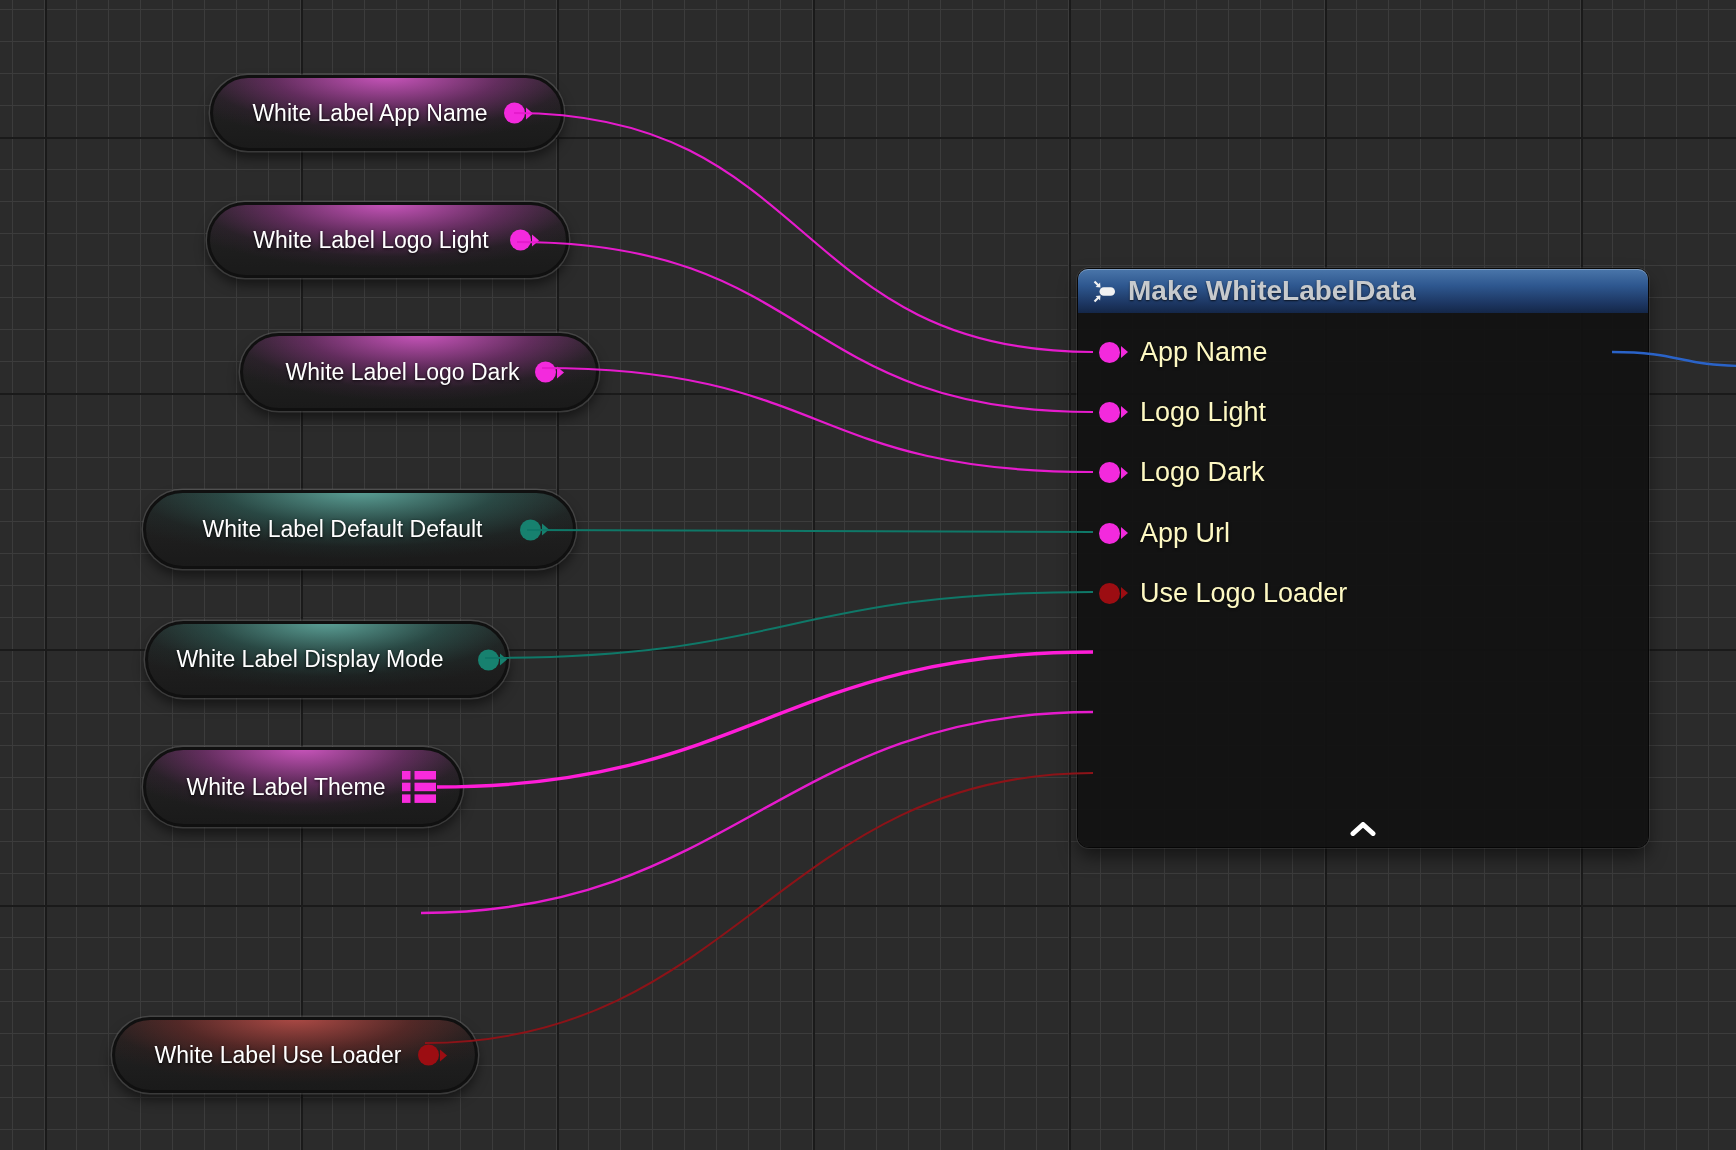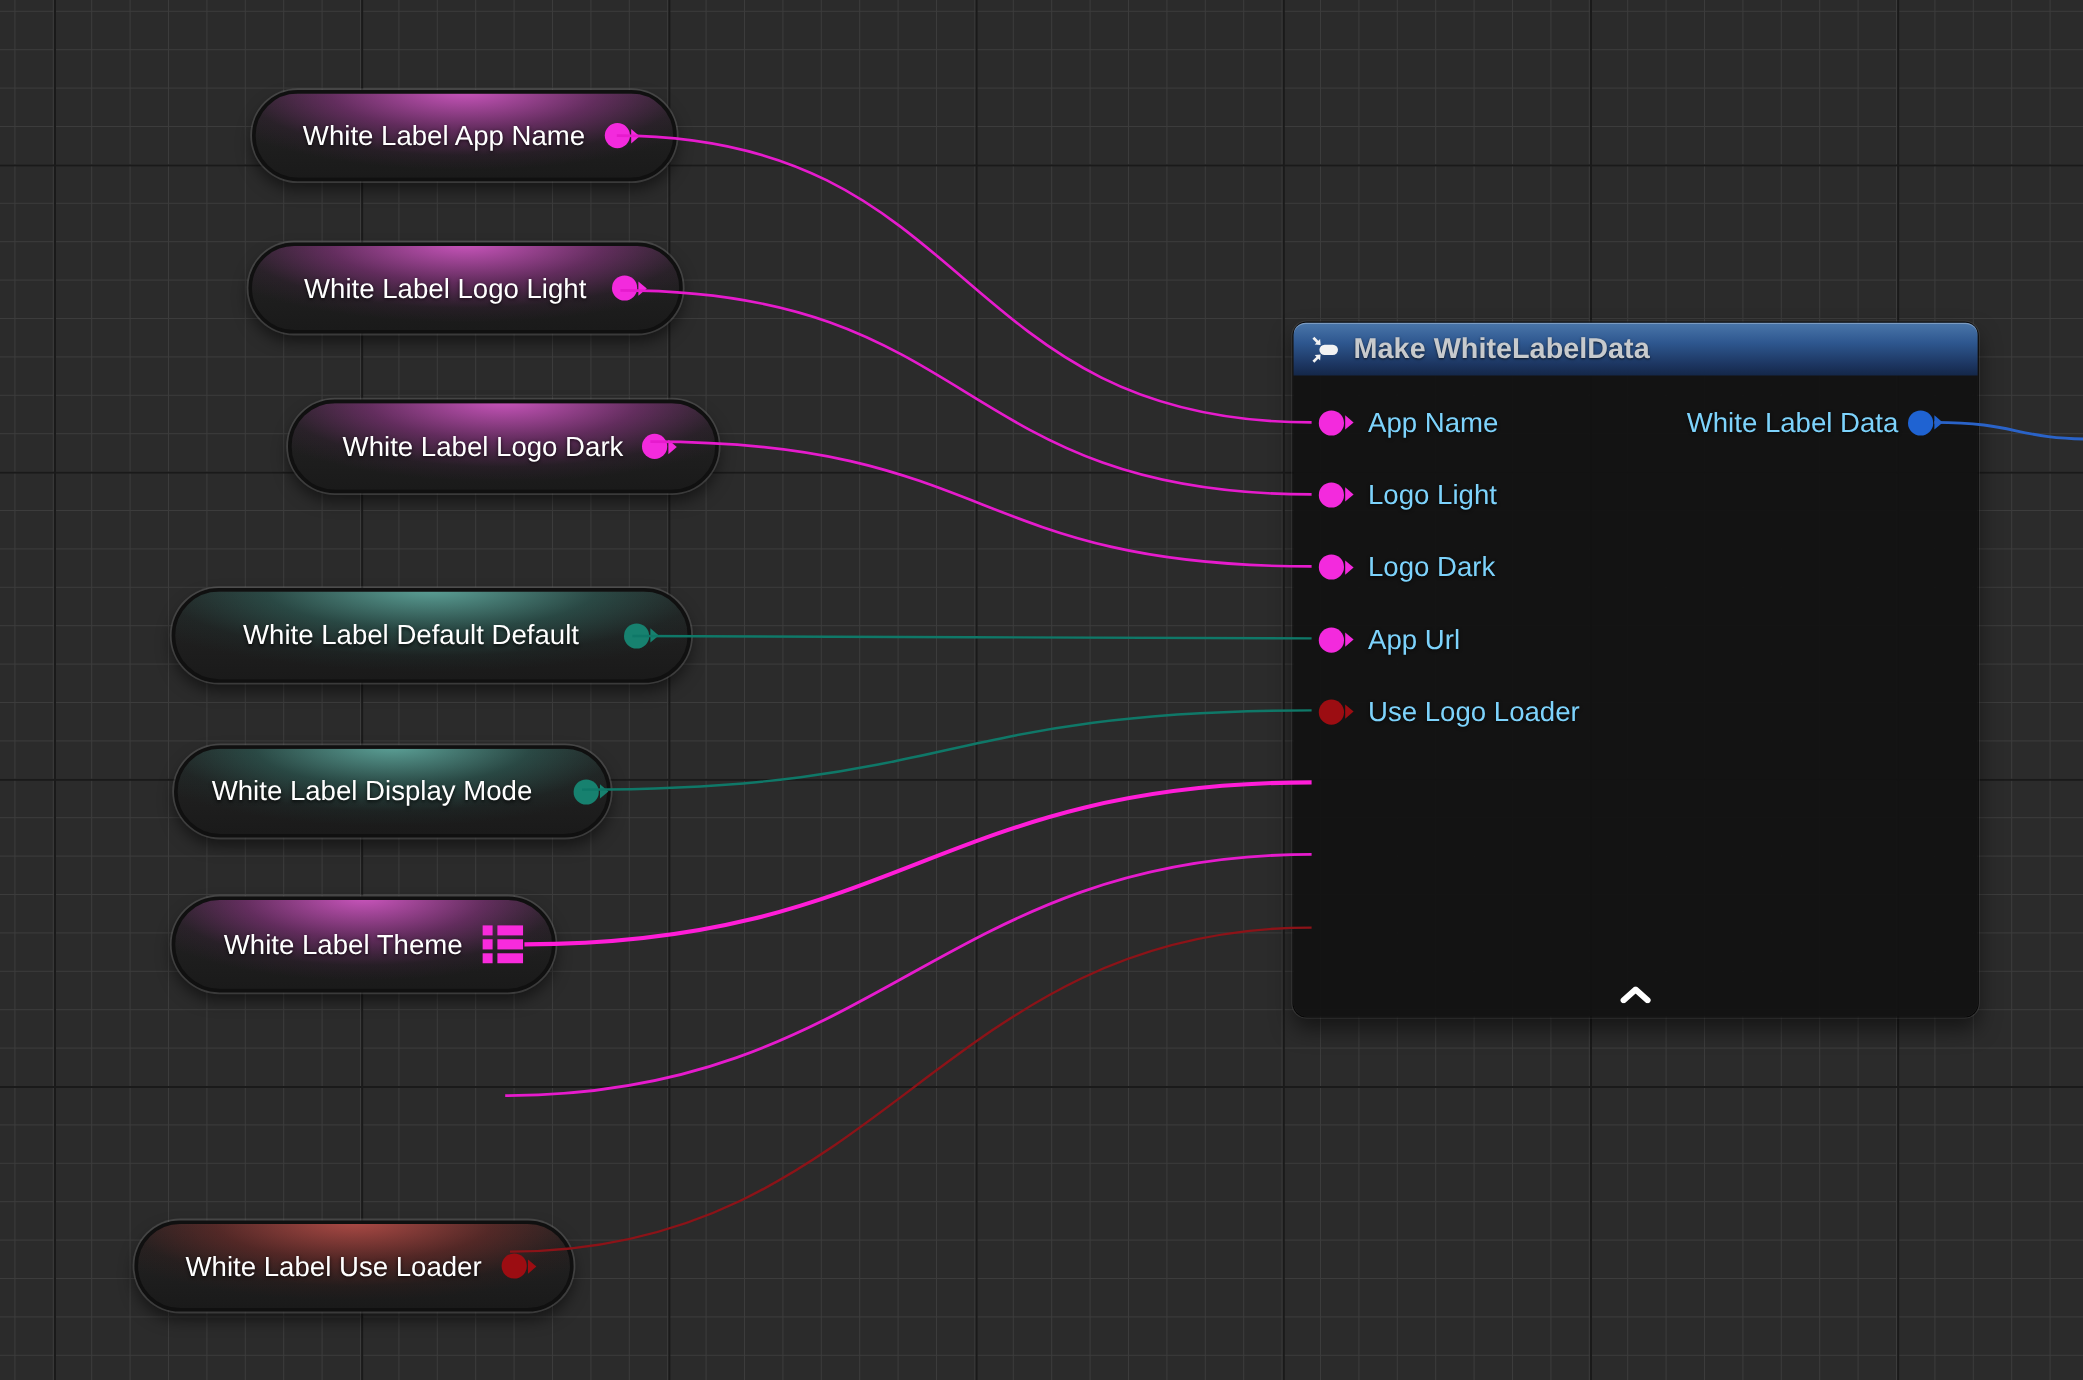--- a/index.html
+++ b/index.html
@@ -57,27 +57,27 @@
     border-radius:11px;
     box-shadow:0 0 0 1px rgba(0,0,0,.85), 0 0 0 2px rgba(120,120,120,.22), 0 10px 18px rgba(0,0,0,.5);
   }
   .make-header{
     height:44px;border-radius:10px 10px 0 0;
     display:flex;align-items:center;
     background:linear-gradient(180deg,#4a76aa 0%,#2e578f 38%,#1c3560 80%,#142748 100%);
     box-shadow:inset 0 1px 0 rgba(255,255,255,.28);
   }
   .make-header .hicon{margin-left:13px;flex:0 0 auto;display:flex;}
-  .make-title{margin-left:10px;font-size:24px;font-weight:bold;color:#c7cacd;
+  .make-title{margin-left:10px;font-size:28px;font-weight:bold;color:#c7cacd;
     text-shadow:0 1px 2px rgba(0,0,0,.7);white-space:nowrap;}
   .rows{margin-top:9px;}
   .pin-row{height:60.3px;display:flex;align-items:center;}
   .pin-row .pin{margin-left:21px;}
   .pin-row .struct-icon{margin-left:19px;display:flex;}
-  .pin-label{margin-left:12px;color:#7dd3fc;font-size:23px;white-space:nowrap;
+  .pin-label{margin-left:12px;color:#fef9c3;font-size:27px;white-space:nowrap;
     text-shadow:0 1px 3px rgba(0,0,0,.7);}
   .pin-row.theme-row .pin-label{margin-left:11px;}
   .out-row{
     position:absolute;top:53px;right:0;height:60px;
     display:flex;align-items:center;justify-content:flex-end;
     padding-right:29px;
   }
   .out-row .pin-label{margin:0 8px 0 0;}
   .collapse-btn{
     position:absolute;left:50%;bottom:8px;transform:translateX(-50%);
@@ -216,27 +216,20 @@
       </div>
       <div class="pin-row">
         <span class="pin t-red">
             <i class="dot"></i>
             <i class="wedge"></i>
           </span>
         <span class="pin-label">Use Logo Loader</span>
       </div>
     </div>
 
-    <div class="out-row">
-      <span class="pin-label">White Label Data</span>
-      <span class="pin t-blue">
-          <i class="dot"></i>
-          <i class="wedge"></i>
-        </span>
-    </div>
 
     <button class="collapse-btn">
       <svg width="26" height="14" viewBox="0 0 26 14">
         <polyline points="3,11.5 13,2.5 23,11.5" fill="none" stroke="#ffffff" stroke-width="5" stroke-linecap="round" stroke-linejoin="round"></polyline>
       </svg>
     </button>
   </div>
 
 </div>
 

